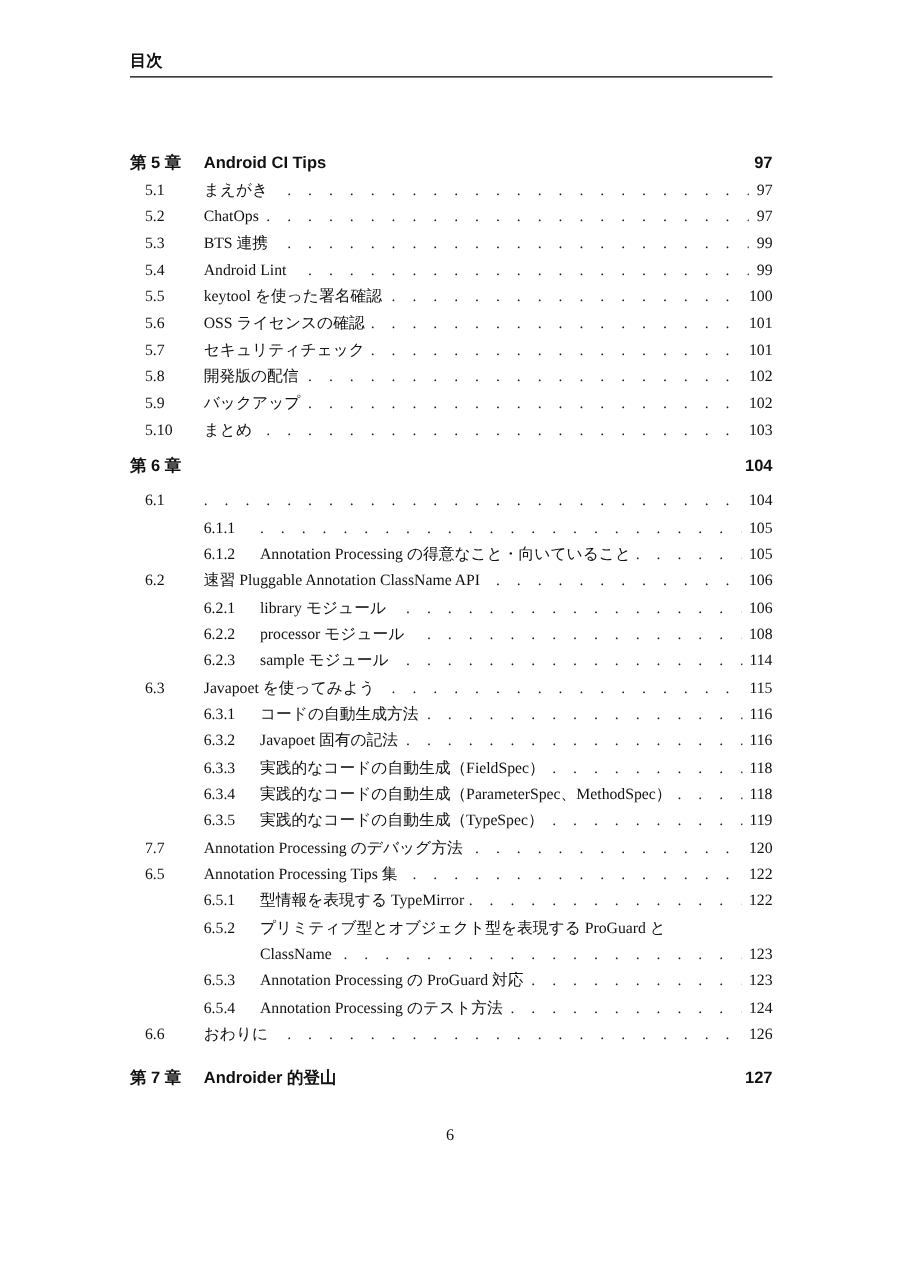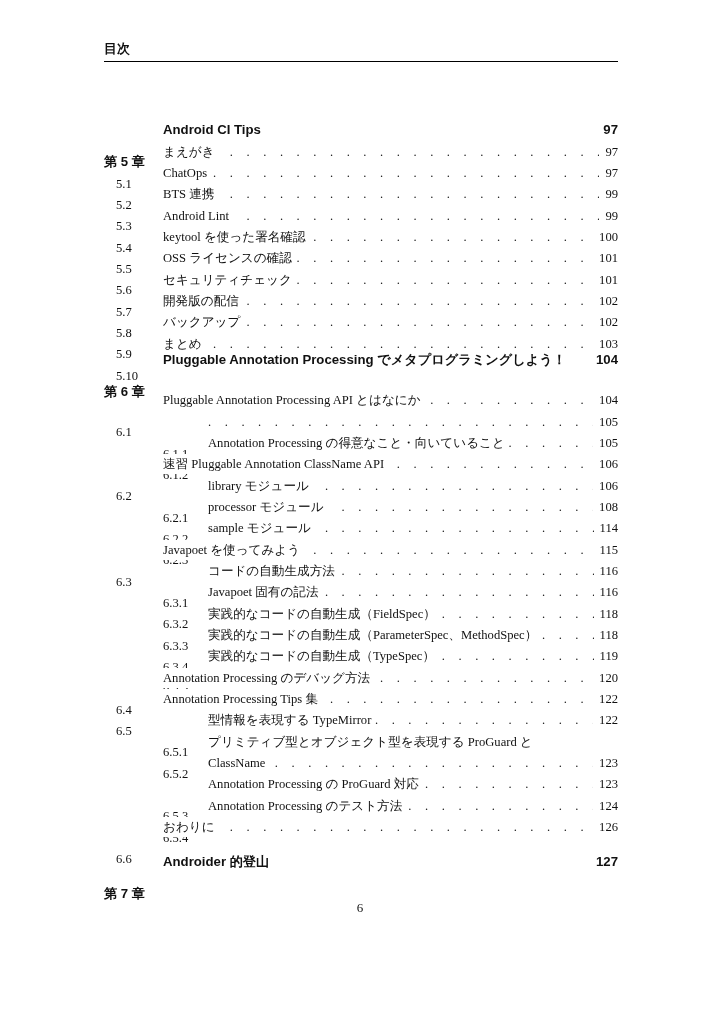--- a/index.html
+++ b/index.html
@@ -10,21 +10,21 @@
     font-family: "DejaVu Sans", sans-serif; font-weight: bold; font-size: 13px;
   }
   .head-rule { position: absolute; left: 104px; top: 61px; width: 514px; height: 1px; background: #000; }
 
   .toc { position: absolute; left: 104px; top: 0; width: 514px; }
   .row {
     position: absolute; left: 0; width: 514px; height: 20px;
     font-family: "Liberation Serif", serif; font-size: 12.6px; line-height: 20px;
     white-space: nowrap;
   }
-  .row .num { position: absolute; top: 0; margin-top: 32px; }
+  .row .num { position: absolute; top: 0; }
   .row .title { position: absolute; top: 0; background: #fff; padding-right: 4px; }
   .row .page-no { position: absolute; right: 0; top: 0; background: #fff; padding-left: 6px; text-align: right; }
   .row .leader {
     position: absolute; top: 0; right: 0; left: 0; overflow: hidden;
     letter-spacing: 5.2px; color: #222;
   }
   .chapter { font-family: "Liberation Sans", sans-serif; font-weight: bold; font-size: 13.2px; }
   .chapter .num { left: 0; }
   .chapter .title { left: 59px; }
 
@@ -110,29 +110,27 @@
         <span class="num">5.9</span>
         <span class="title">バックアップ</span>
         <span class="page-no">102</span>
       </div>
       <div class="row sec" style="top: 334px;">
         <span class="leader">. . . . . . . . . . . . . . . . . . . . . . . . . . . . . . . . . . . . . . . . . . . . . . . . . . . . . . . . . . . . . . . . . . . . . . .</span>
         <span class="num">5.10</span>
         <span class="title">まとめ</span>
         <span class="page-no">103</span>
       </div>
-      <div class="row chapter" style="top: 350px;">
+      <div class="row chapter" style="top: 363px;">
         <span class="num">第 6 章</span>
-        <span class="title">Pluggable Annotation Processing でメタプログラミングしよう！</span>
         <span class="page-no">104</span>
       </div>
       <div class="row sec" style="top: 390px;">
         <span class="leader">. . . . . . . . . . . . . . . . . . . . . . . . . . . . . . . . . . . . . . . . . . . . . . . . . . . . . . . . . . . . . . . . . . . . . . .</span>
         <span class="num">6.1</span>
-        <span class="title">Pluggable Annotation Processing API とはなにか</span>
         <span class="page-no">104</span>
       </div>
       <div class="row sub" style="top: 412px;">
         <span class="leader">. . . . . . . . . . . . . . . . . . . . . . . . . . . . . . . . . . . . . . . . . . . . . . . . . . . . . . . . . . . . . . . . . . . . . . .</span>
         <span class="num">6.1.1</span>
         <span class="page-no">105</span>
       </div>
       <div class="row sub" style="top: 433px;">
         <span class="leader">. . . . . . . . . . . . . . . . . . . . . . . . . . . . . . . . . . . . . . . . . . . . . . . . . . . . . . . . . . . . . . . . . . . . . . .</span>
         <span class="num">6.1.2</span>
@@ -194,21 +192,21 @@
         <span class="page-no">118</span>
       </div>
       <div class="row sub" style="top: 646px;">
         <span class="leader">. . . . . . . . . . . . . . . . . . . . . . . . . . . . . . . . . . . . . . . . . . . . . . . . . . . . . . . . . . . . . . . . . . . . . . .</span>
         <span class="num">6.3.5</span>
         <span class="title">実践的なコードの自動生成（TypeSpec）</span>
         <span class="page-no">119</span>
       </div>
       <div class="row sec" style="top: 668px;">
         <span class="leader">. . . . . . . . . . . . . . . . . . . . . . . . . . . . . . . . . . . . . . . . . . . . . . . . . . . . . . . . . . . . . . . . . . . . . . .</span>
-        <span class="num">6.4</span>
+        <span class="num">7.7</span>
         <span class="title">Annotation Processing のデバッグ方法</span>
         <span class="page-no">120</span>
       </div>
       <div class="row sec" style="top: 689px;">
         <span class="leader">. . . . . . . . . . . . . . . . . . . . . . . . . . . . . . . . . . . . . . . . . . . . . . . . . . . . . . . . . . . . . . . . . . . . . . .</span>
         <span class="num">6.5</span>
         <span class="title">Annotation Processing Tips 集</span>
         <span class="page-no">122</span>
       </div>
       <div class="row sub" style="top: 710px;">

